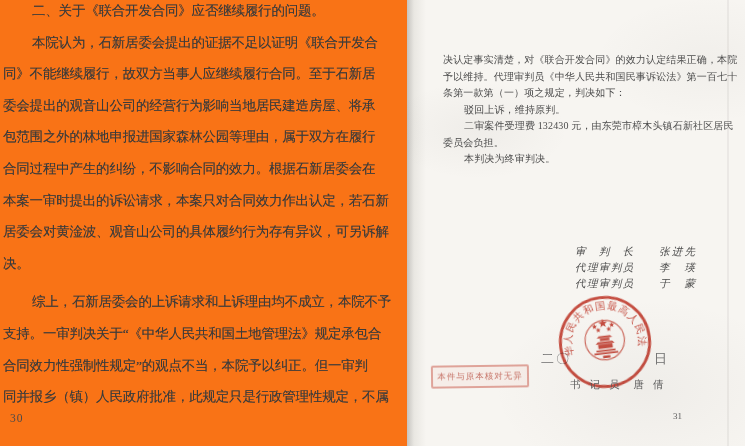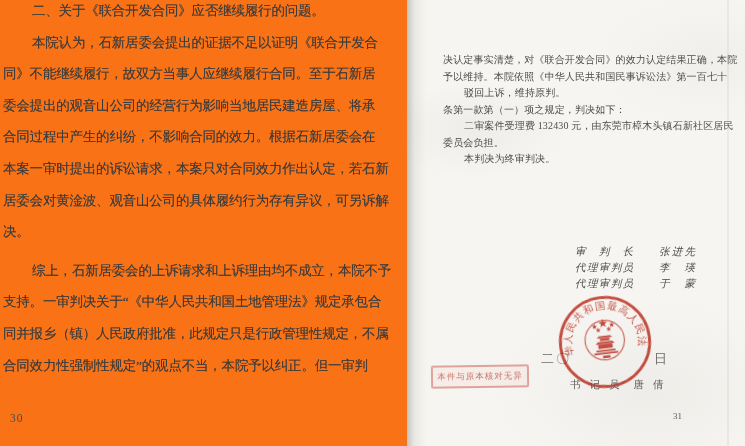--- a/index.html
+++ b/index.html
@@ -94,39 +94,40 @@
 </style>
 </head>
 <body>
 
 <div class="left-page">
   <div class="lp-text">
     <div class="lp-line indent">二、关于《联合开发合同》应否继续履行的问题。</div>
     <div class="lp-line indent">本院认为，石新居委会提出的证据不足以证明《联合开发合</div>
     <div class="lp-line">同》不能继续履行，故双方当事人应继续履行合同。至于石新居</div>
     <div class="lp-line">委会提出的观音山公司的经营行为影响当地居民建造房屋、将承</div>
+    <div class="lp-line">包范围之外的林地申报进国家森林公园等理由，属于双方在履行</div>
     <div class="lp-line">合同过程中产生的纠纷，不影响合同的效力。根据石新居委会在</div>
     <div class="lp-line">本案一审时提出的诉讼请求，本案只对合同效力作出认定，若石新</div>
     <div class="lp-line">居委会对黄淦波、观音山公司的具体履约行为存有异议，可另诉解</div>
     <div class="lp-line">决。</div>
     <div class="lp-line indent para-gap">综上，石新居委会的上诉请求和上诉理由均不成立，本院不予</div>
     <div class="lp-line">支持。一审判决关于“《中华人民共和国土地管理法》规定承包合</div>
+    <div class="lp-line">合同效力性强制性规定”的观点不当，本院予以纠正。但一审判</div>
     <div class="lp-line">同并报乡（镇）人民政府批准，此规定只是行政管理性规定，不属</div>
-    <div class="lp-line">合同效力性强制性规定”的观点不当，本院予以纠正。但一审判</div>
   </div>
   <div class="lp-pagenum">30</div>
 </div>
 
 <div class="right-page">
 
   <div class="rp-body">
     <div class="rp-line">决认定事实清楚，对《联合开发合同》的效力认定结果正确，本院</div>
-    <div class="rp-line">予以维持。本院依照《中华人民共和国民事诉讼法》第一百七十</div>
+    <div class="rp-line">予以维持。代理审判员《中华人民共和国民事诉讼法》第一百七十</div>
+    <div class="rp-line">条第一款第（一）项之规定，判决如下：</div>
     <div class="rp-line indent">驳回上诉，维持原判。</div>
-    <div class="rp-line">条第一款第（一）项之规定，判决如下：</div>
     <div class="rp-line indent">二审案件受理费 132430 元，由东莞市樟木头镇石新社区居民</div>
     <div class="rp-line">委员会负担。</div>
     <div class="rp-line indent">本判决为终审判决。</div>
   </div>
 
   <div class="rp-signature">
     <div class="sig-row">
       <span class="sig-role">审判长</span><span class="sig-name">张进先</span>
     </div>
     <div class="sig-row">

